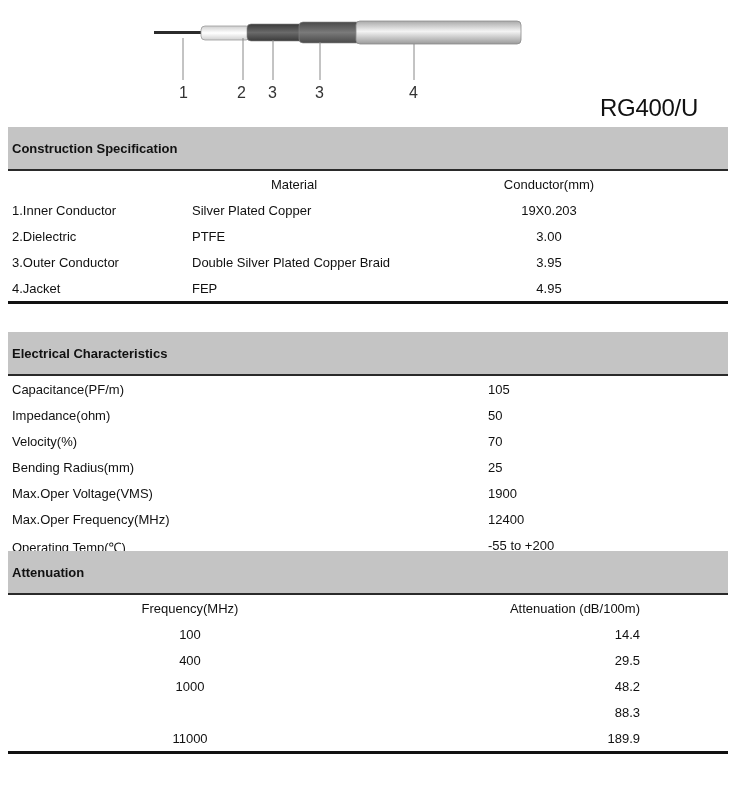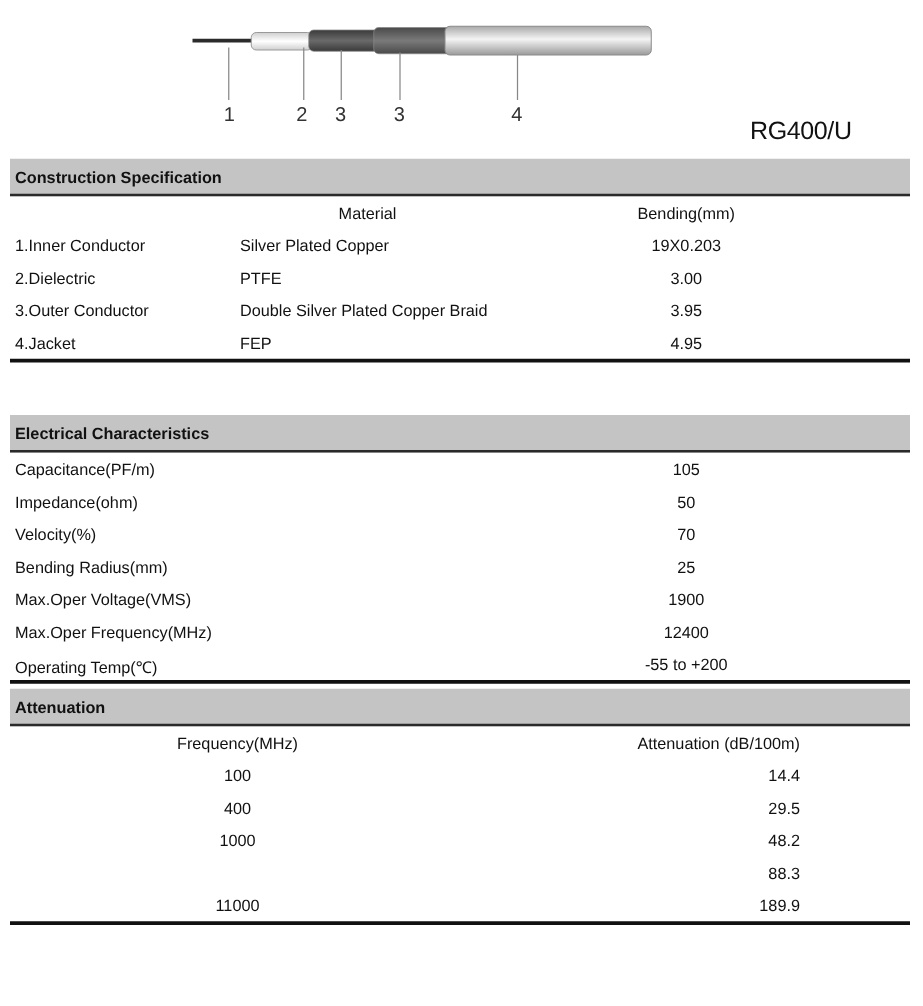--- a/index.html
+++ b/index.html
@@ -3,39 +3,39 @@
   <meta charset="utf-8">
   <style>
     * { margin: 0; padding: 0; box-sizing: border-box; }
     html, body { width: 738px; height: 805px; background: #ffffff; overflow: hidden; }
     body { font-family: "Liberation Sans", sans-serif; color: #111; position: relative; }
 
     .diagram { position: absolute; left: 0; top: 0; width: 738px; height: 110px; }
     .diagram svg { position: absolute; left: 0; top: 0; }
     .callout-num { position: absolute; top: 84px; font-size: 16px; color: #333; font-family: "Liberation Sans", sans-serif; }
 
-    .model { position: absolute; left: 600px; top: 94px; font-size: 20px; color: #111; letter-spacing: -0.3px; }
+    .model { position: absolute; left: 600px; top: 94px; font-size: 24px; color: #111; letter-spacing: -0.3px; }
 
     .section { position: absolute; left: 8px; width: 720px; }
-    .sec-head { height: 30px; background: #c4c4c4; border-bottom: 2px solid #2a2a2a; display: flex; align-items: center; padding-left: 4px; font-weight: bold; font-size: 13px; color: #111; }
+    .sec-head { height: 44px; background: #c4c4c4; border-bottom: 2px solid #2a2a2a; display: flex; align-items: center; padding-left: 4px; font-weight: bold; font-size: 13px; color: #111; }
     .sec-foot { height: 3px; background: #111; }
     .row { position: relative; height: 26px; font-size: 13px; color: #111; }
     .row span { position: absolute; top: 6px; white-space: nowrap; }
 
     
     #construction { top: 127px; }
     .c-name { left: 4px; }
     .c-mat { left: 184px; }
     .c-dia { left: 480px; width: 122px; text-align: center; }
     .c-head-mat { left: 184px; width: 204px; text-align: center; }
 
     
     #electrical { top: 332px; }
     .e-name { left: 4px; }
-    .e-val { left: 480px; width: 122px; text-align: center; }
+    .e-val { left: 480px; width: 122px; text-align: left; }
 
     
     #attenuation { top: 551px; }
     .a-freq { left: 100px; width: 164px; text-align: center; }
     .a-att { left: 450px; width: 182px; text-align: right; }
   </style>
 </head>
 <body>
 
 <div class="diagram">
@@ -85,21 +85,21 @@
   <span class="callout-num" style="left:315px">3</span>
   <span class="callout-num" style="left:409px">4</span>
 </div>
 
 <div class="model">RG400/U</div>
 
 <div class="section" id="construction">
   <div class="sec-head">Construction Specification</div>
   <div class="row">
     <span class="c-head-mat">Material</span>
-    <span class="c-dia">Bending(mm)</span>
+    <span class="c-dia">Conductor(mm)</span>
   </div>
   <div class="row">
     <span class="c-name">1.Inner Conductor</span>
     <span class="c-mat">Silver Plated Copper</span>
     <span class="c-dia">19X0.203</span>
   </div>
   <div class="row">
     <span class="c-name">2.Dielectric</span>
     <span class="c-mat">PTFE</span>
     <span class="c-dia">3.00</span>

